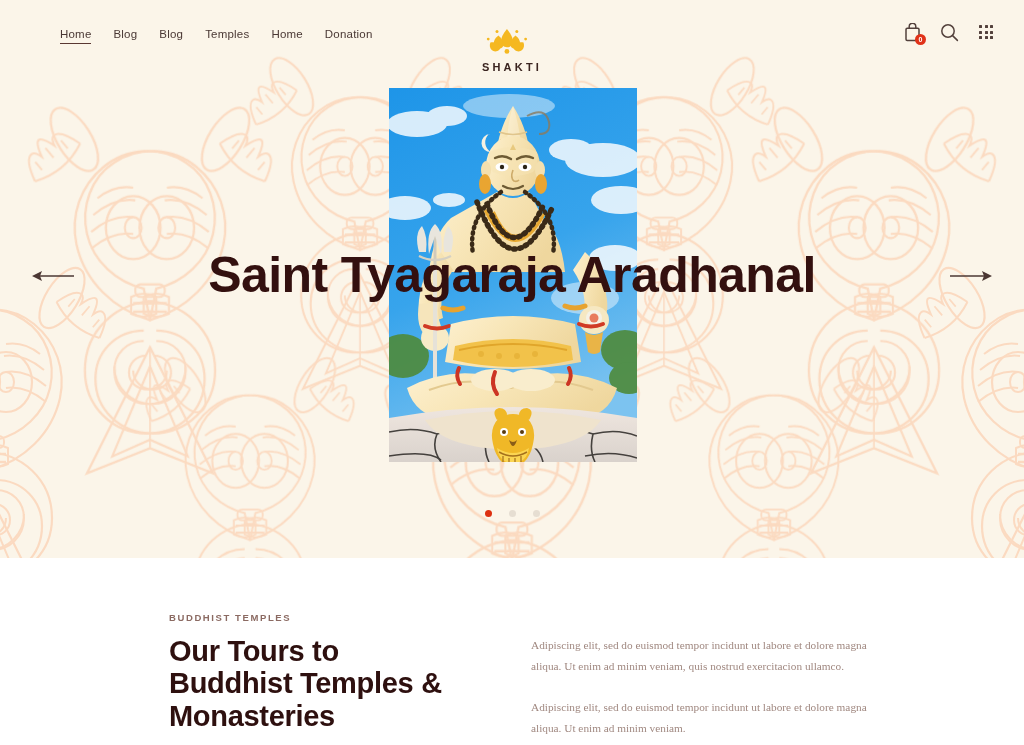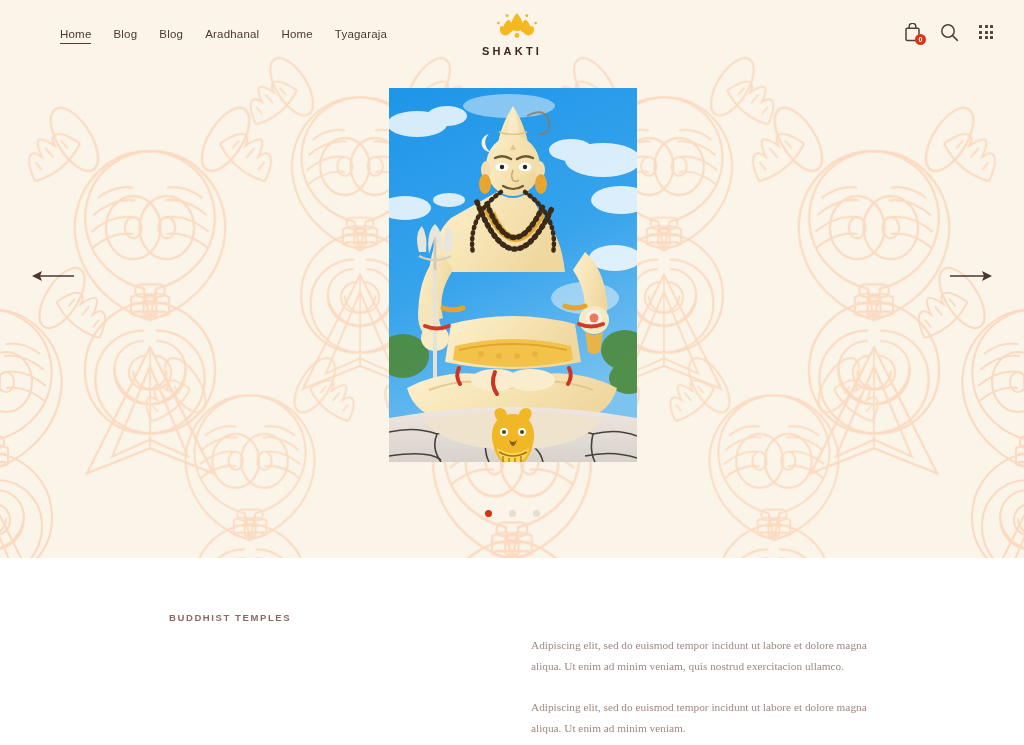--- a/index.html
+++ b/index.html
@@ -65,25 +65,25 @@
     white-space: nowrap;
     border-bottom: 1.2px solid transparent;
   }
   .nav-item.active {
     border-bottom-color: #5a3832;
   }
 
   .brand {
     position: absolute;
     left: 50%;
-    top: 10px;
+    top: 26px;
     transform: translateX(-50%);
     display: flex;
     flex-direction: column;
-    align-items: flex-end;
+    align-items: flex-start;
     cursor: pointer;
   }
   .brand-name {
     margin-top: 3px;
     font-size: 11px;
     font-weight: bold;
     letter-spacing: 3.2px;
     color: #3a2420;
   }
 
@@ -298,23 +298,23 @@
         <use href="#ornament" transform="translate(512,560) scale(1.1)"></use>
       </g>
     </svg>
 
     <header class="header">
 
       <nav class="nav">
         <span class="nav-item active">Home</span>
         <span class="nav-item">Blog</span>
         <span class="nav-item">Blog</span>
-        <span class="nav-item">Aradhanal</span>
+        <span class="nav-item">Temples</span>
         <span class="nav-item">Home</span>
-        <span class="nav-item">Tyagaraja</span>
+        <span class="nav-item">Donation</span>
       </nav>
 
       <div class="brand">
         <svg width="50" height="32" viewBox="0 0 50 32">
           <g fill="#f5b820">
             <path d="M25 3 C21 8 19 12 19 15.5 C19 18.8 21.6 21.2 25 21.2
                      C28.4 21.2 31 18.8 31 15.5 C31 12 29 8 25 3 Z"></path>
             <path d="M16.5 9.5 C13.6 11.6 11.8 14.4 11.8 17.4 C11.8 20.6 14.4 22.8 17.6 22.6
                      C19.8 22.4 21.3 21 21.3 19 C21.3 15.6 19.6 12.1 16.5 9.5 Z"></path>
             <path d="M33.5 9.5 C36.4 11.6 38.2 14.4 38.2 17.4 C38.2 20.6 35.6 22.8 32.4 22.6
@@ -531,20 +531,21 @@
           <g stroke="#a4701d" stroke-width="1.2">
             <path d="M114 368 l0 8"></path>
               <path d="M120 370 l0 8"></path>
             <path d="M126 370 l0 8"></path>
               <path d="M132 368 l0 8"></path>
           </g>
         </g>
       </svg>
     </div>
 
+    <h1 class="hero-title">Saint Tyagaraja Aradhanal</h1>
 
     <div class="arrow arrow-left">
       <svg width="46" height="24" viewBox="0 0 46 24">
         <line x1="8" y1="12" x2="44" y2="12" stroke="#4b3733" stroke-width="1.6"></line>
         <path d="M2 12 L12 7 L10 12 L12 17 Z" fill="#4b3733"></path>
       </svg>
     </div>
     <div class="arrow arrow-right">
       <svg width="46" height="24" viewBox="0 0 46 24">
         <line x1="2" y1="12" x2="38" y2="12" stroke="#4b3733" stroke-width="1.6"></line>
@@ -558,20 +559,21 @@
       <span class="dot"></span>
     </div>
 
   </section>
 
   <section class="tours">
     <div class="tours-inner">
 
       <div class="tours-left">
         <div class="eyebrow">BUDDHIST TEMPLES</div>
+        <h2 class="tours-heading">Our Tours to Buddhist Temples &amp; Monasteries</h2>
       </div>
 
       <div class="tours-right">
         <p class="tours-p">Adipiscing elit, sed do euismod tempor incidunt ut labore et dolore magna aliqua. Ut enim ad minim veniam, quis nostrud exercitacion ullamco.</p>
         <p class="tours-p">Adipiscing elit, sed do euismod tempor incidunt ut labore et dolore magna aliqua. Ut enim ad minim veniam.</p>
       </div>
 
     </div>
   </section>
 

